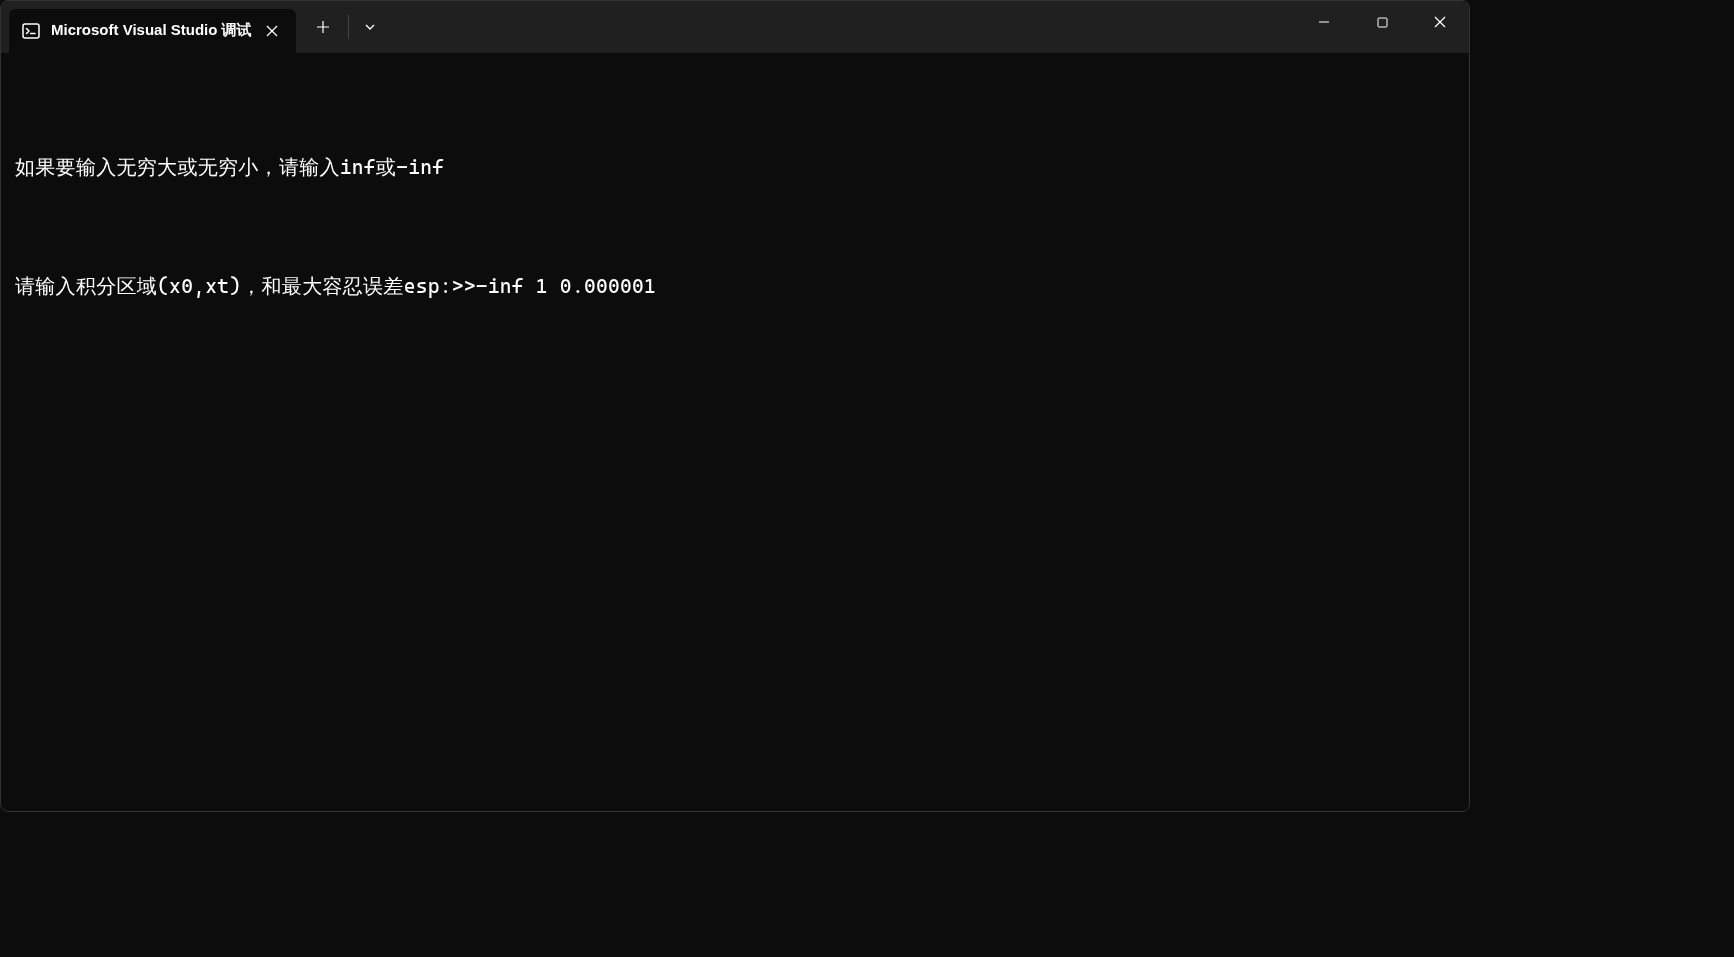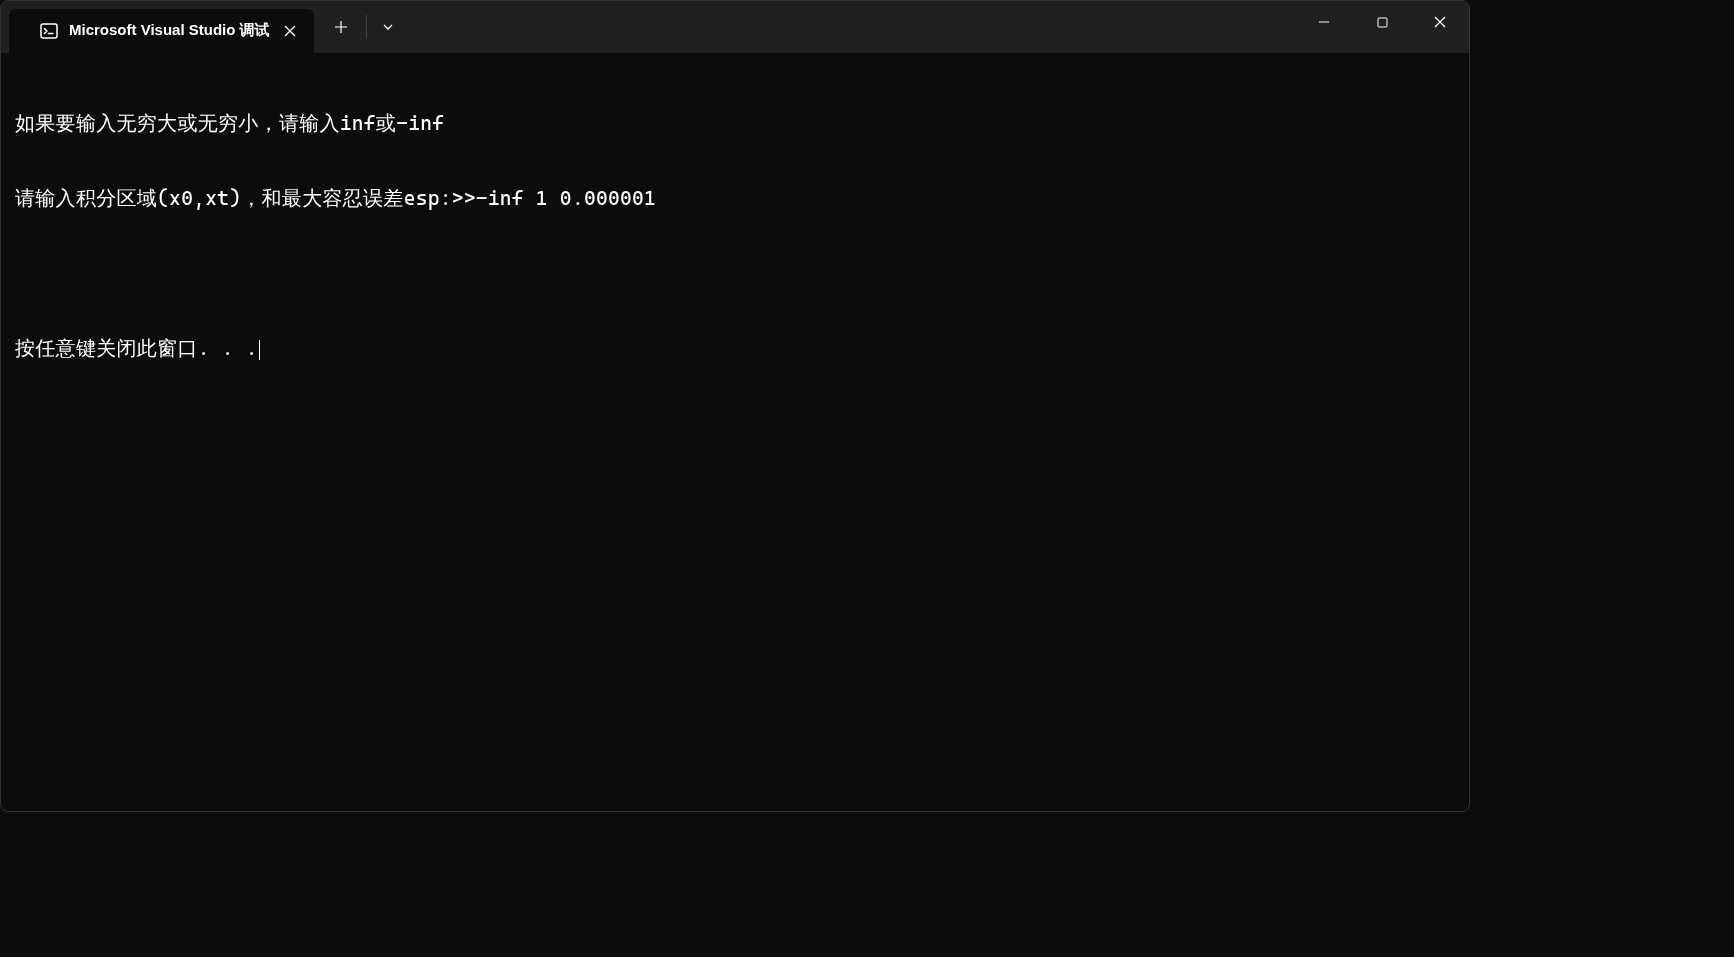--- a/index.html
+++ b/index.html
@@ -38,21 +38,21 @@
       height: 100%;
     }
     .tab {
       background: #0c0c0c;
       height: 44px;
       margin-top: 7px;
       margin-left: 8px;
       border-radius: 6px 6px 0 0;
       display: flex;
       align-items: center;
-      padding: 0 12px 0 30px;
+      padding: 0 12px 0 12px;
       min-width: 280px;
       max-width: 310px;
       position: relative;
     }
     .tab-icon {
       width: 20px;
       height: 20px;
       display: flex;
       align-items: center;
       justify-content: center;
@@ -126,20 +126,21 @@
       padding: 8px 14px;
       color: #ffffff;
       font-size: 20px;
       line-height: 1.25;
       font-family: "NSimSun", "SimSun", "Cascadia Mono", "Consolas", monospace;
       white-space: pre-wrap;
       letter-spacing: 0.3px;
     }
     .terminal-line {
       min-height: 1.25em;
+      margin-top: 44px;
     }
     .cursor {
       display: inline-block;
       width: 1px;
       height: 20px;
       background: #ffffff;
       vertical-align: text-bottom;
       margin-left: 1px;
     }
   </style>
@@ -194,15 +195,14 @@
           <line x1="1" y1="1" x2="11" y2="11"></line>
           <line x1="11" y1="1" x2="1" y2="11"></line>
         </svg>
       </div>
     </div>
   </div>
   <div class="terminal-content">
     <div class="terminal-line">如果要输入无穷大或无穷小，请输入inf或-inf</div>
     <div class="terminal-line">请输入积分区域(x0,xt)，和最大容忍误差esp:&gt;&gt;-inf 1 0.000001</div>
     <div class="terminal-line"></div>
-    <div class="terminal-line"><span>按任意键关闭此窗口. . .</span><span class="cursor"></span></div>
   </div>
 </div>
 
 </body></html>

